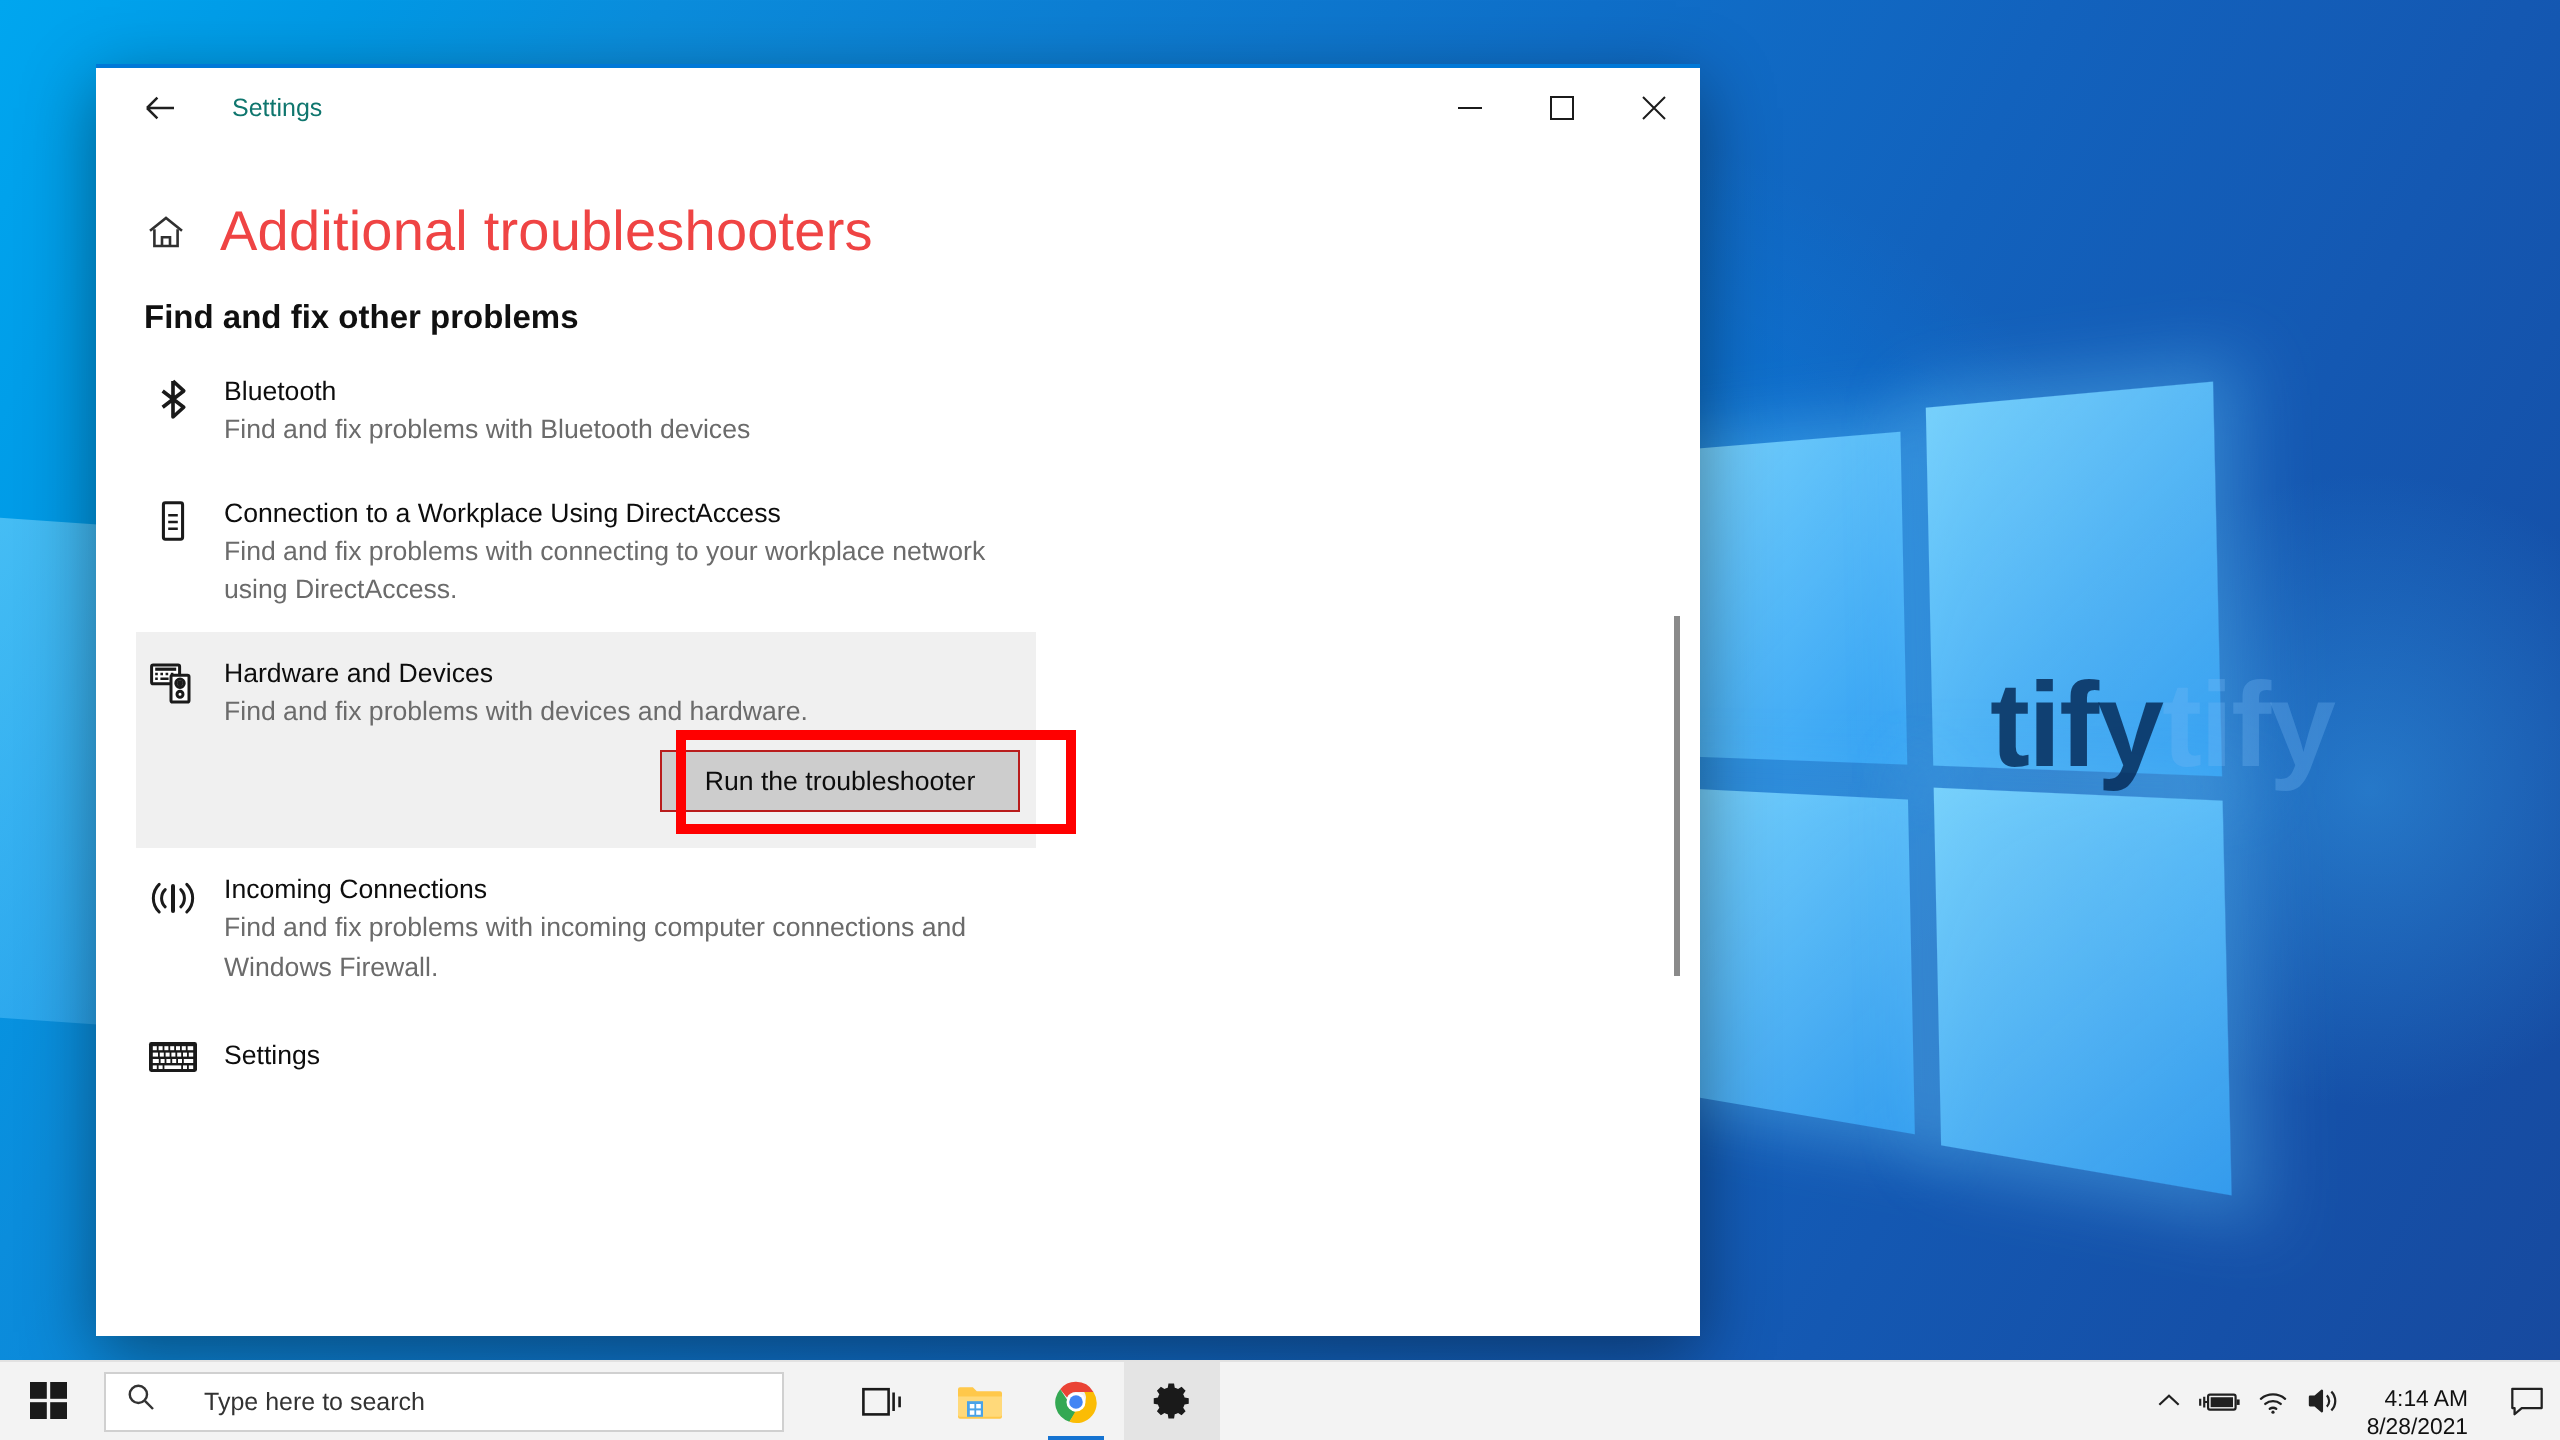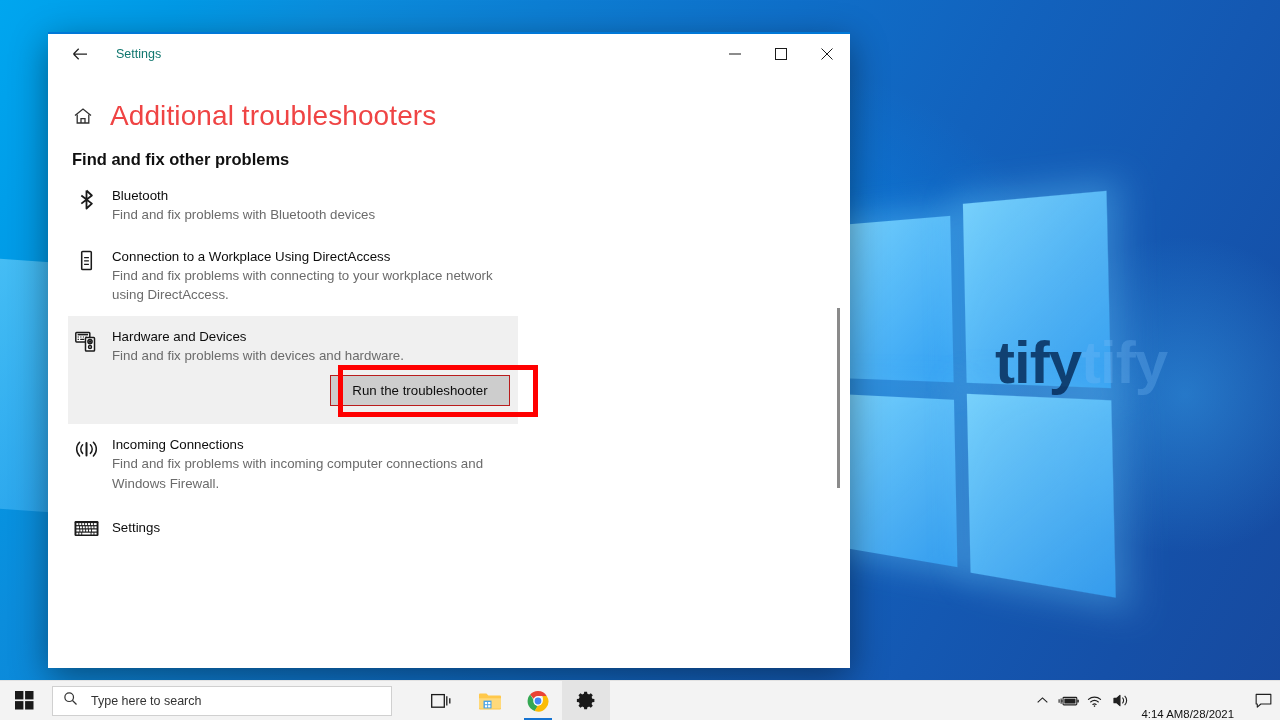--- a/index.html
+++ b/index.html
@@ -138,41 +138,41 @@
   #taskbar {
     position:absolute; left:0; bottom:0; width:1280px; height:40px;
     background:#f3f3f3; display:flex; align-items:center;
     border-top:1px solid #e2e2e2;
   }
   #start-button {
     width:48px; height:40px; display:flex; align-items:center; justify-content:center;
   }
   #search-box {
     width:340px; height:30px; background:#ffffff; border:1px solid #d0d0d0;
-    display:flex; align-items:center; gap:13px; padding:0 10px; margin-left:4px;
+    display:flex; align-items:center; gap:24px; padding:0 10px; margin-left:4px;
   }
   #search-placeholder { font-size:12.5px; color:#333; }
   .tb-icon {
     width:48px; height:40px; display:flex; align-items:center; justify-content:center;
     position:relative;
   }
   .tb-icon.active-underline::after {
     content:""; position:absolute; bottom:0; left:10px; right:10px;
     height:3px; background:#1573d1;
   }
   .tb-icon.highlight { background:#e4e4e4; }
   #tray {
     margin-left:auto; display:flex; align-items:center; height:40px;
   }
   .tray-ico {
     width:26px; height:40px; display:flex; align-items:center; justify-content:center;
     color:#202020;
   }
   #clock {
-    display:flex; flex-direction:row; align-items:flex-end;
+    display:flex; flex-direction:column; align-items:flex-end;
     font-size:11.4px; color:#111; line-height:14px;
     padding:12px 12px 0 8px; justify-content:center; height:40px;
   }
   #action-center {
     width:34px; height:40px; display:flex; align-items:center; justify-content:center;
     color:#202020;
   }
 </style>
 </head>
 <body>

